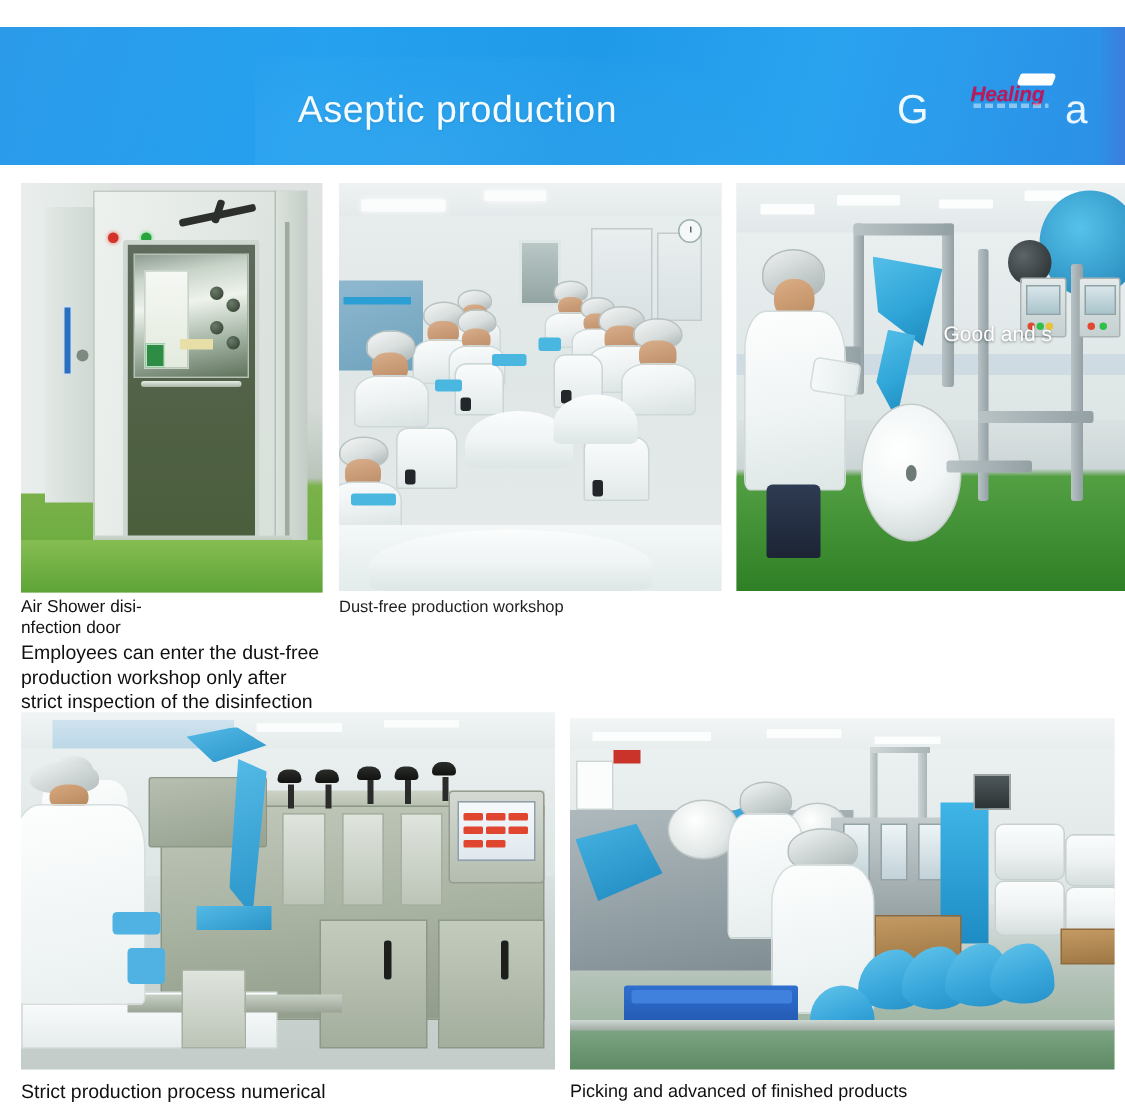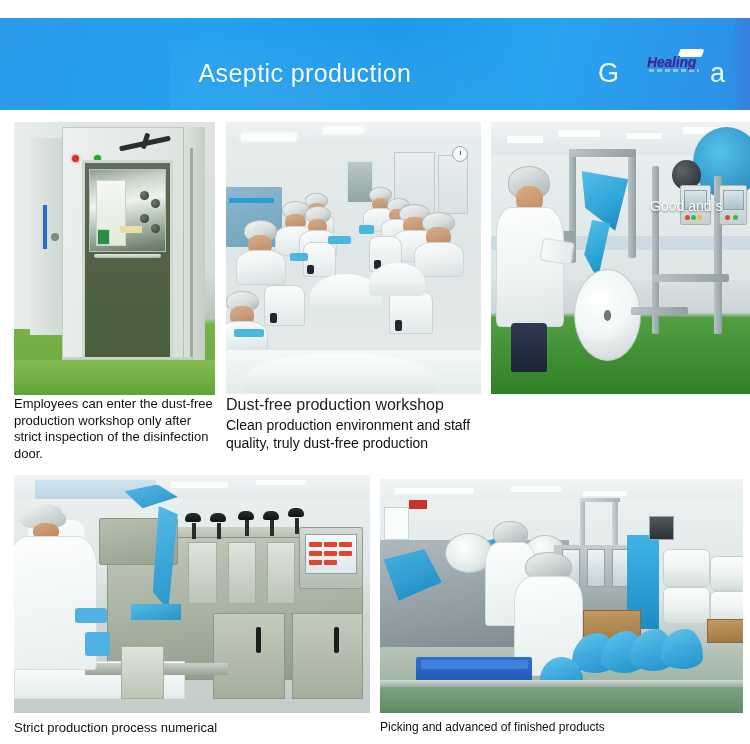--- a/index.html
+++ b/index.html
@@ -44,21 +44,21 @@
   }
   .brand-a {
     position:absolute; left:710px; top:58px;
     color:#eaf6ff; font-size:27px; line-height:30px; font-weight:400;
   }
   .brand-logo {
     position:absolute; left:645px; top:47px; width:62px; height:30px;
   }
   .brand-logo .logo-text {
     position:absolute; left:2px; top:8px;
-    font-style:italic; font-weight:bold; font-size:14px; color:#4c1d95;
+    font-style:italic; font-weight:bold; font-size:14px; color:#be185d;
     letter-spacing:-.2px; line-height:15px;
     text-shadow:0 1px 1px rgba(0,0,0,.18);
   }
   .brand-logo .logo-swoosh {
     position:absolute; right:4px; top:2px; width:24px; height:8px;
     background:#ffffff;
     transform: skewX(-22deg);
     border-radius:1px 3px 1px 3px;
   }
   .brand-logo .logo-sub {
@@ -72,30 +72,29 @@
 
   .photo {
     position:relative; width:100%; overflow:hidden; background:#c9d3d6;
   }
   .cap-title {
     font-size:11.5px; color:#111; line-height:14px; margin-top:3px;
   }
   .cap-body {
     font-size:13px; color:#111; line-height:16.5px; margin-top:1px;
   }
-  .cap-small { font-size:16px; color:#222; line-height:14px; margin-top:4px; }
+  .cap-small { font-size:11px; color:#222; line-height:14px; margin-top:4px; }
   .cap-mid  { font-size:14px; color:#111; line-height:18px; margin-top:4px; }
   .cap-one  { font-size:13px; color:#111; line-height:17px; margin-top:6px; }
 
   .overlay-text {
-    position:absolute; left:138px; top:76px;
+    position:absolute; left:138px; top:92px;
     color:#ffffff; font-size:14px; line-height:17px;
     text-shadow:0 1px 2px rgba(0,0,0,.45);
     white-space:nowrap;
-    margin-left:21px;
   }
 
   
   .p1 { background: linear-gradient(180deg,#dfe4e2 0%,#d5dbd7 55%,#b9c4ba 72%,#7bb24a 74%,#63a83c 100%); }
   .p1 .wall-l { position:absolute; left:0; top:0; width:30%; height:76%;
      background:linear-gradient(90deg,#e9eeec,#dfe6e2); }
   .p1 .door-l { position:absolute; left:8%; top:6%; width:17%; height:72%;
      background:linear-gradient(90deg,#e3e9e6,#cfd8d2); border-right:2px solid #b9c3bc; }
   .p1 .door-l:after{content:"";position:absolute;right:3px;top:48%;width:8px;height:8px;border-radius:50%;background:#7c8a82;}
   .p1 .sign { position:absolute; left:14%; top:30%; width:6px; height:17%; background:#2a6fbd; border:1px solid #cfe0f2;}
@@ -376,20 +375,22 @@
             <div class="greentag"></div>
             <div class="tag2"></div>
           </div>
           <div class="handlebar"></div>
         </div>
         <div class="closer"></div>
         <div class="closer2"></div>
         <div class="base"></div>
         <div class="floor"></div>
       </div>
+      <div class="cap-title" style="white-space:pre-line;">Air Shower disi-
+nfection door</div>
       <div class="cap-body">Employees can enter the dust-free production workshop only after strict inspection of the disinfection door.</div>
     </div>
 
     <div class="cell" style="left:226px; top:0; width:255px;">
       <div class="photo p2" style="height:272px;">
         <div class="ceil"></div>
         <div class="tube" style="left:6%; top:4%; width:22%; height:3%;"></div>
         <div class="tube" style="left:38%; top:2%; width:16%; height:2.4%;"></div>
         <div class="backwall"></div>
         <div class="roomdoor" style="left:66%; top:11%; width:16%; height:24%;"></div>
@@ -455,21 +456,20 @@
         <div class="bluebits" style="left:40%; top:42%; width:9%; height:3%;"></div>
         <div class="bluebits" style="left:3%; top:76%; width:12%; height:3%;"></div>
         <div class="bluebits" style="left:52%; top:38%; width:6%; height:3%;"></div>
 
         <div class="fabric" style="left:33%; top:56%; width:28%; height:14%;"></div>
         <div class="fabric" style="left:56%; top:52%; width:22%; height:12%;"></div>
         <div class="floorfab"></div>
         <div class="fabric" style="left:8%; bottom:0; width:74%; height:15%;"></div>
       </div>
       <div class="cap-small">Dust-free production workshop</div>
-      <div class="cap-mid">Clean production environment and staff quality, truly dust-free production</div>
     </div>
 
     <div class="cell" style="left:491px; top:0; width:259px;">
       <div class="photo p3" style="height:272px;">
         <div class="ceil"></div>
         <div class="tube" style="left:6%; top:5%; width:14%; height:2.6%;"></div>
         <div class="tube" style="left:26%; top:3%; width:16%; height:2.6%;"></div>
         <div class="tube" style="left:52%; top:4%; width:14%; height:2.4%;"></div>
         <div class="tube" style="left:74%; top:2%; width:14%; height:2.4%;"></div>
         <div class="wall"></div>

